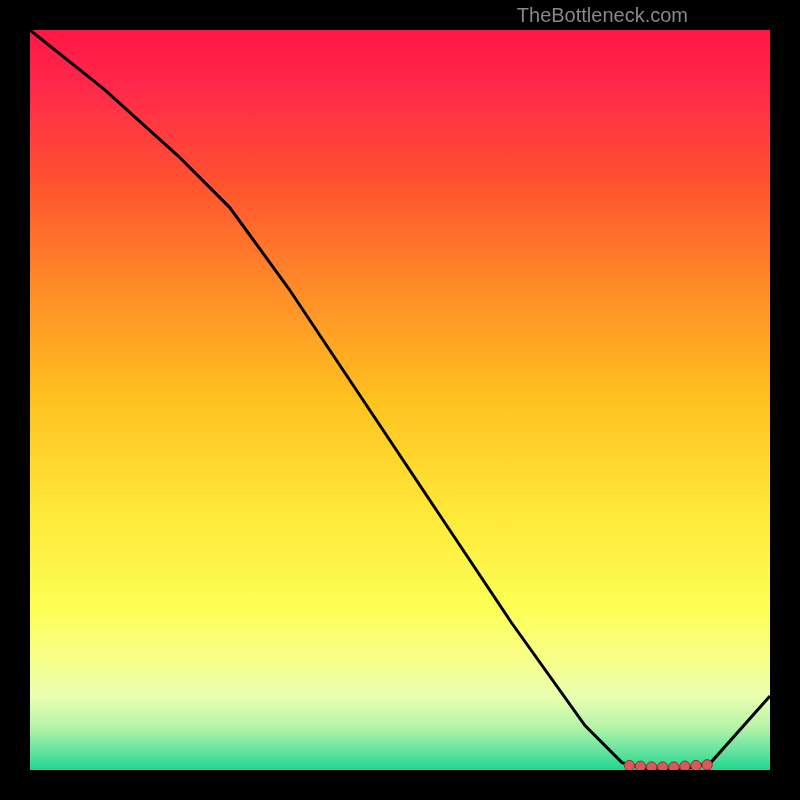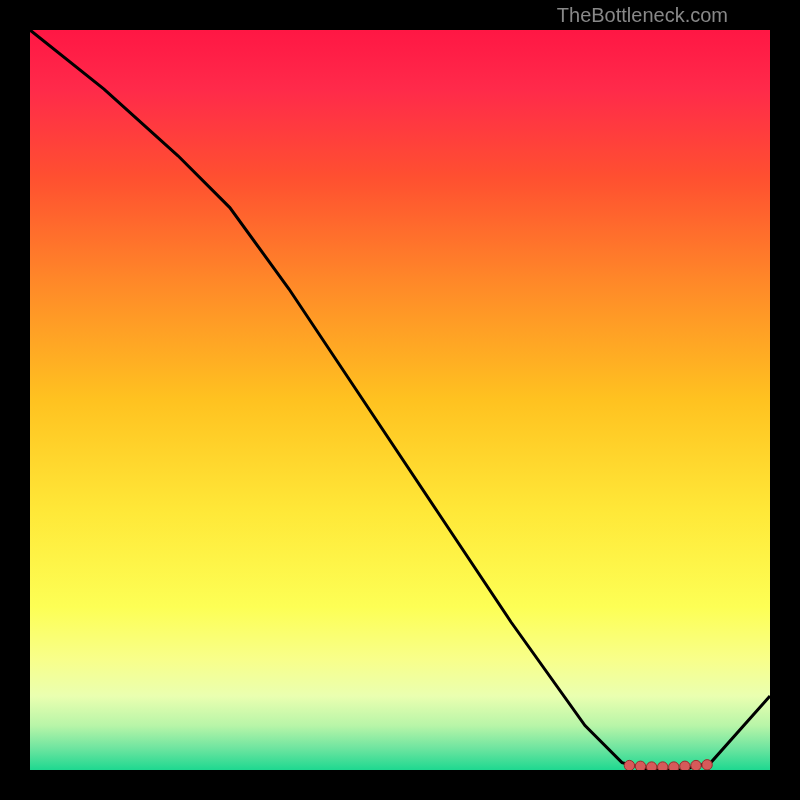--- a/index.html
+++ b/index.html
@@ -9,21 +9,20 @@
     height: 800px;
     background: #000;
     font-family: Arial, sans-serif;
     overflow: hidden;
   }
   .container {
     position: relative;
     width: 708px;
     height: 800px;
     background: #000;
-    padding-left: 40px;
   }
   .watermark {
     position: absolute;
     top: 4px;
     right: 20px;
     color: #888;
     font-size: 20px;
     font-weight: 500;
     z-index: 10;
   }

